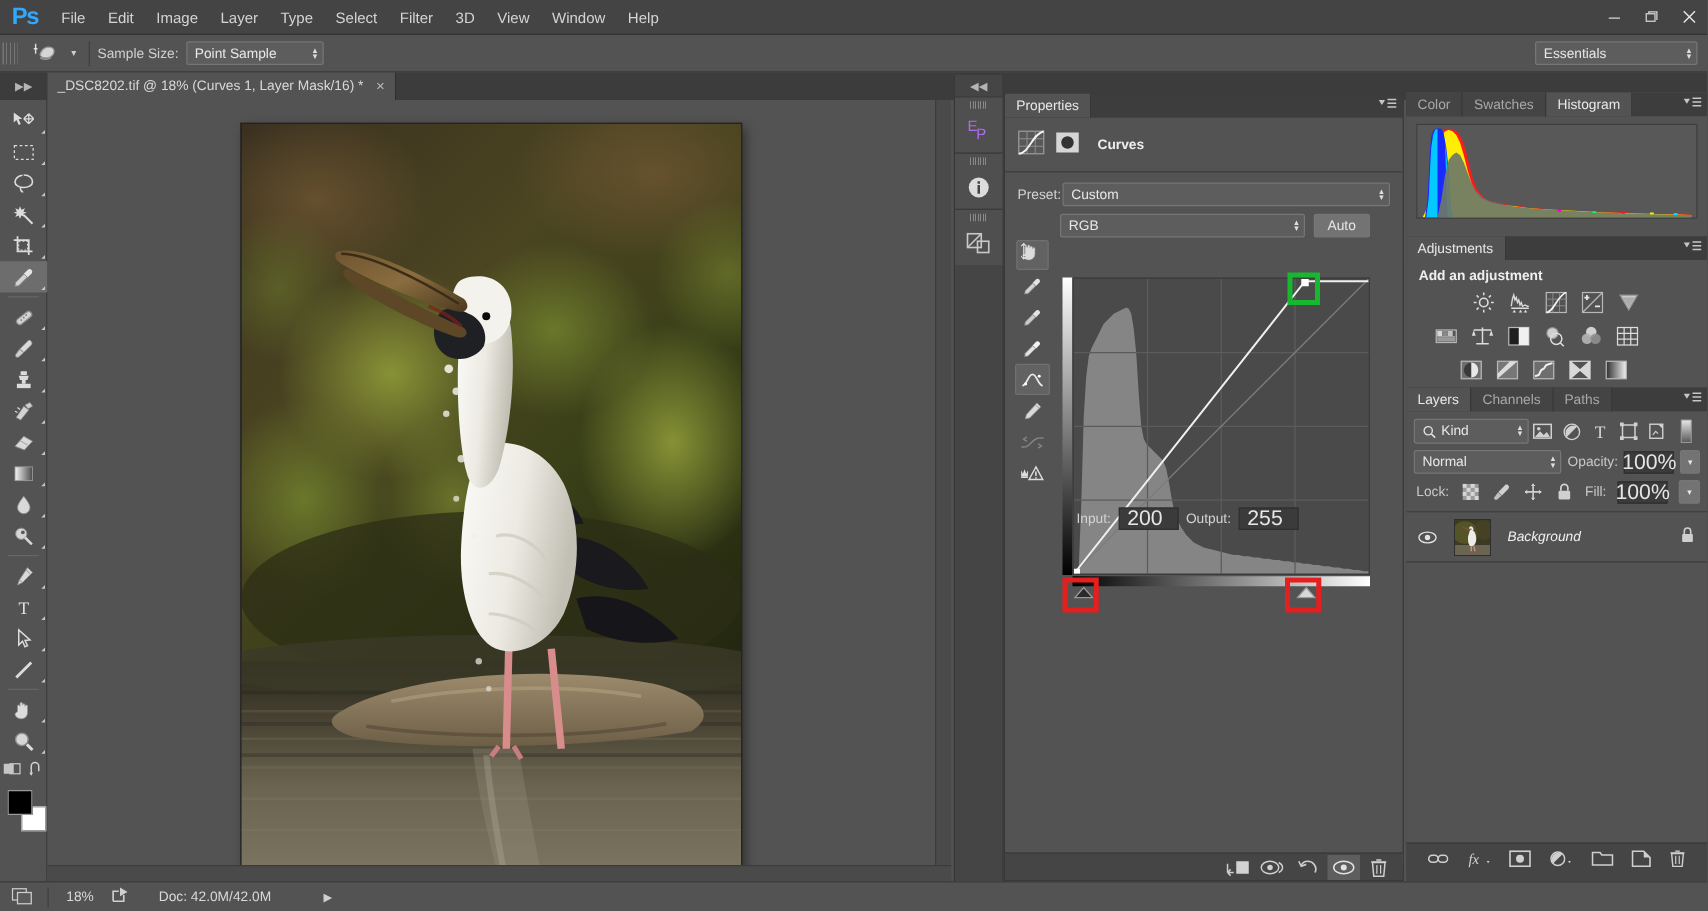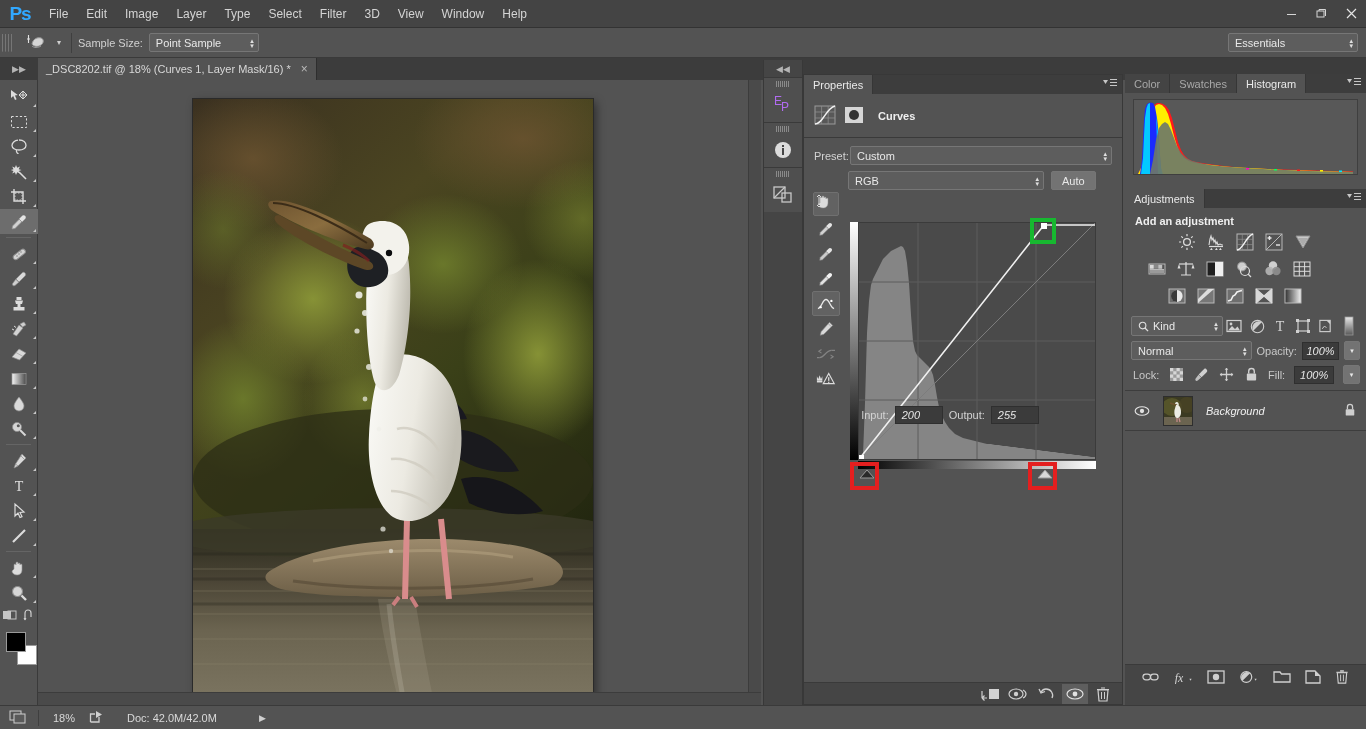--- a/index.html
+++ b/index.html
@@ -125,21 +125,21 @@
   .graph-wrap { position:absolute; left:46px; top:84px; width:246px; height:243px; }
   .graph { position:absolute; left:8px; top:0; width:238px; height:238px;
     background:#4a4a4a; border:1px solid #3b3b3b; overflow:hidden;}
   .vgrad { position:absolute; left:0; top:0; width:8px; height:238px;
     background:linear-gradient(to bottom,#ffffff,#000000); }
   .hgrad { position:absolute; left:8px; top:239px; width:238px; height:8px;
     background:linear-gradient(to right,#000000,#ffffff); }
   .io-row { position:absolute; left:0; top:268px; width:292px; display:flex; align-items:center;
     justify-content:center; gap:6px; font-size:11px; color:#d3d3d3; }
   .numfield { width:48px; height:18px; background:#3b3b3b; border:1px solid #2f2f2f;
-    color:#e6e6e6; font-size:11px; display:flex; align-items:center; padding-left:6px;font-style:italic; }
+    color:#e6e6e6; font-size:17px; display:flex; align-items:center; padding-left:6px; }
   .hl-red { position:absolute; border:4px solid #e41f1f; box-sizing:border-box; }
   .hl-green { position:absolute; border:4px solid #17b830; box-sizing:border-box; }
   .props-foot { position:absolute; left:0; bottom:0; width:318px; height:22px; background:#454545;
     display:flex; align-items:center; justify-content:flex-end; padding-right:6px; gap:2px;
     border-top:1px solid #3a3a3a;}
   .foot-btn { width:26px; height:20px; display:flex; align-items:center; justify-content:center;
     color:#cdcdcd; }
   .foot-btn.on { background:#5e5e5e; }
 
   
@@ -169,21 +169,21 @@
   .layer.sel { background:#5d6b7e; }
   .eye { width:26px; display:flex; align-items:center; justify-content:center; color:#d8d8d8; }
   .lay-thumb { width:30px; height:30px; border:1px solid #2e2e2e; background:#888; overflow:hidden;
      position:relative; }
   .mask-thumb { width:28px; height:32px; background:#fff; border:1px solid #2a2a2a;
      outline:2px solid #fff; margin-left:8px;}
   .lay-name { margin-left:13px; font-size:11px; color:#f0f0f0; }
   .lay-name.italic { font-style:italic; }
   .lay-lock { margin-left:auto; margin-right:10px; color:#cfcfcf; }
   .link-ic { width:16px; display:flex; align-items:center; justify-content:center; margin-left:4px;}
-  .rfoot { position:absolute; left:0; bottom:17px; width:241px; height:24px; background:#454545;
+  .rfoot { position:absolute; left:0; bottom:7px; width:241px; height:24px; background:#454545;
     display:flex; align-items:center; justify-content:center; gap:14px; border-top:1px solid #3a3a3a; }
   .rfoot-ic { color:#cfcfcf; display:flex; align-items:center; }
 </style>
 </head>
 <body>
 
 <div class="app">
 
   <div class="menubar">
     <div class="ps-logo">Ps</div>
@@ -960,20 +960,37 @@
                   </linearGradient>
                 </defs>
                 <rect x="1" y="2" width="16" height="14" fill="url(#gm)" stroke="#b8b8b8"></rect>
               </svg>
           </div>
         </div>
       </div>
     </div>
 
     <div class="rpanel" style="height:371px">
+      <div class="panel-tabs">
+        <div class="ptab sel">
+            <span>Layers</span>
+          </div>
+        <div class="ptab">
+            <span>Channels</span>
+          </div>
+        <div class="ptab">
+            <span>Paths</span>
+          </div>
+        <div class="pmenu">
+          <svg width="16" height="10" viewBox="0 0 16 10">
+              <path d="M1 2 L6 2 L3.5 6 Z" fill="#c6c6c6"></path>
+              <path d="M8 1.5 H15 M8 4.5 H15 M8 7.5 H15" stroke="#c6c6c6" stroke-width="1.2"></path>
+            </svg>
+        </div>
+      </div>
 
       <div class="lay-filter">
         <div class="combo kind-combo">
           <span style="display:inline-flex;align-items:center;gap:4px">
             <svg width="11" height="11" viewBox="0 0 12 12">
                 <circle cx="5" cy="5" r="3.6" fill="none" stroke="#e0e0e0" stroke-width="1.2"></circle>
                 <path d="M7.6 7.6 L11 11" stroke="#e0e0e0" stroke-width="1.4"></path>
               </svg>
             <span>Kind</span>
           </span>

